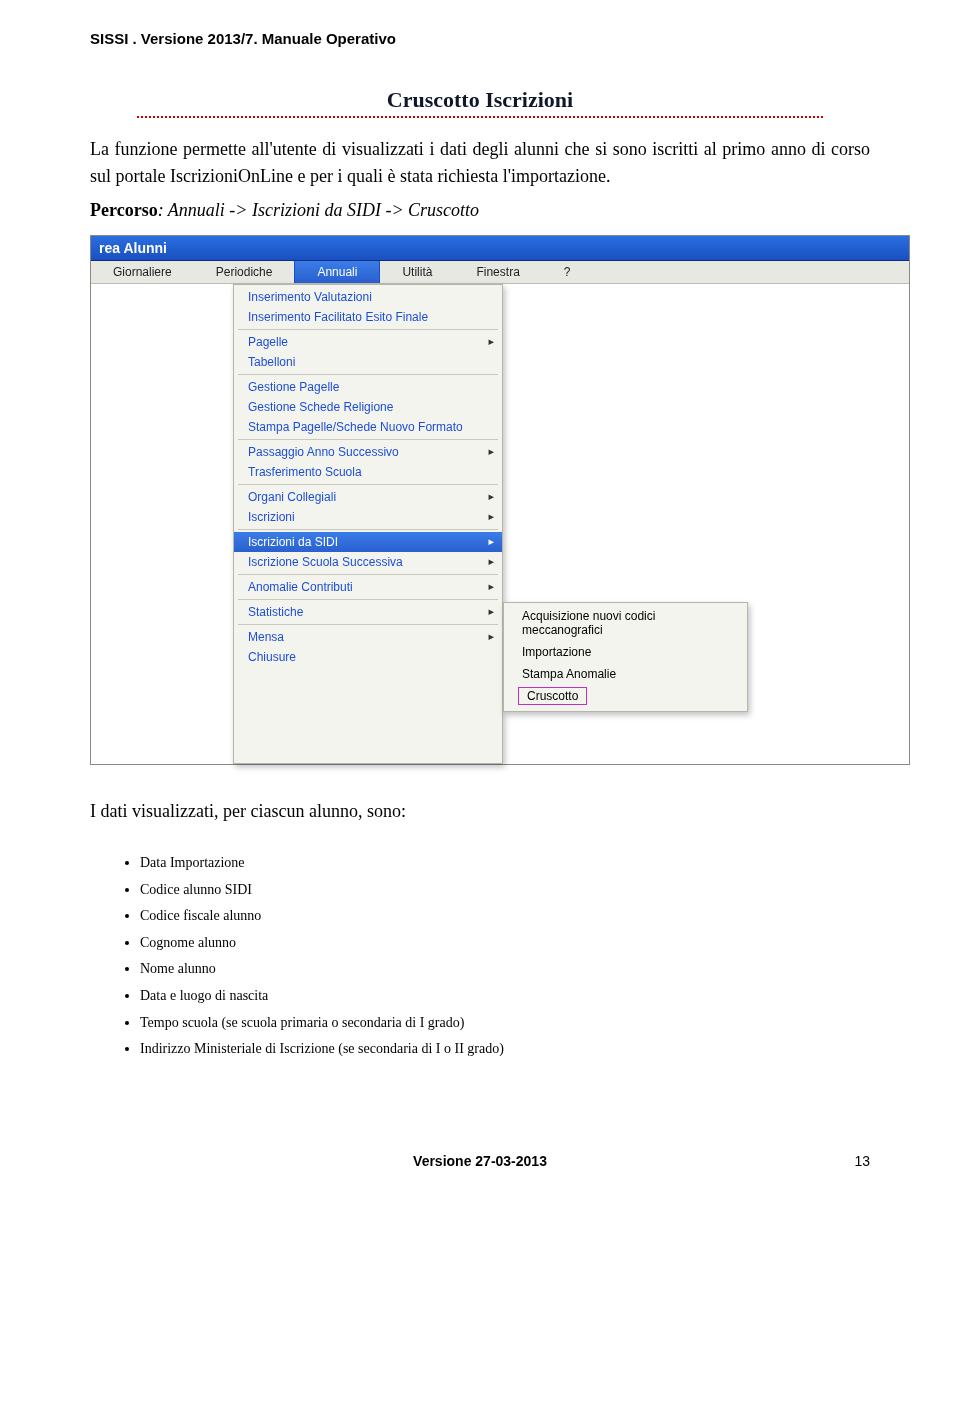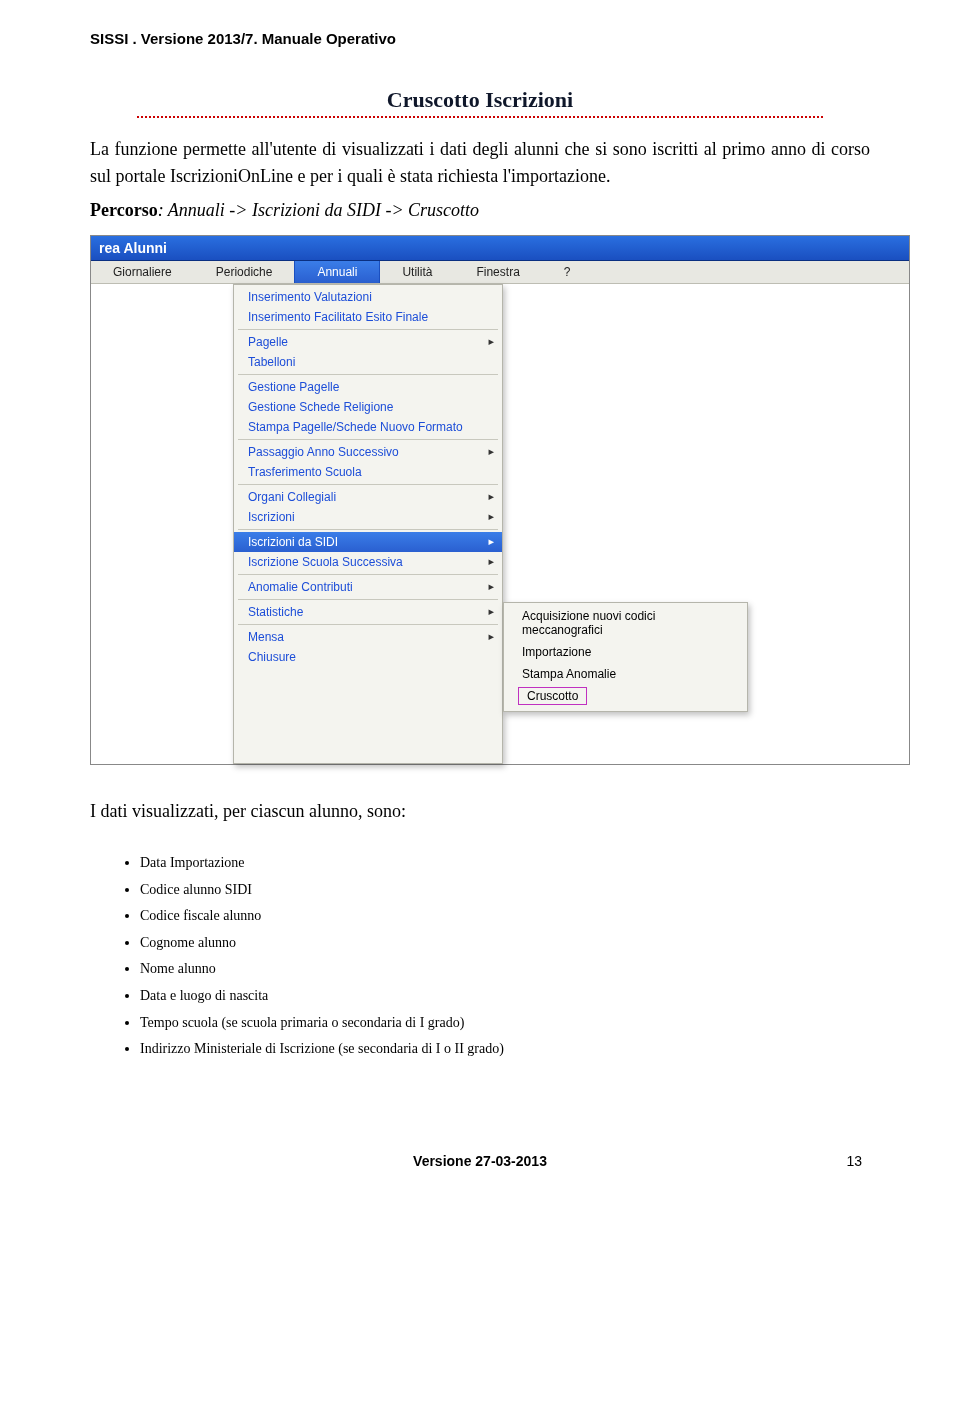--- a/index.html
+++ b/index.html
@@ -148,21 +148,21 @@
     margin-top: 90px;
     display: flex;
     justify-content: center;
     position: relative;
     font-family: Arial, sans-serif;
     font-size: 14px;
   }
   .footer .vers { font-weight: bold; }
   .footer .pagenum {
     position: absolute;
-    right: 8px;
+    right: 0;
   }
 </style>
 </head>
 <body>
 
 <div class="header-bar">SISSI . Versione 2013/7. Manuale Operativo</div>
 
 <div class="section-title">Cruscotto Iscrizioni</div>
 
 <p class="body-text">La funzione permette all'utente di visualizzati i dati degli alunni che si sono iscritti al primo anno di corso sul portale IscrizioniOnLine e per i quali è stata richiesta l'importazione.</p>

